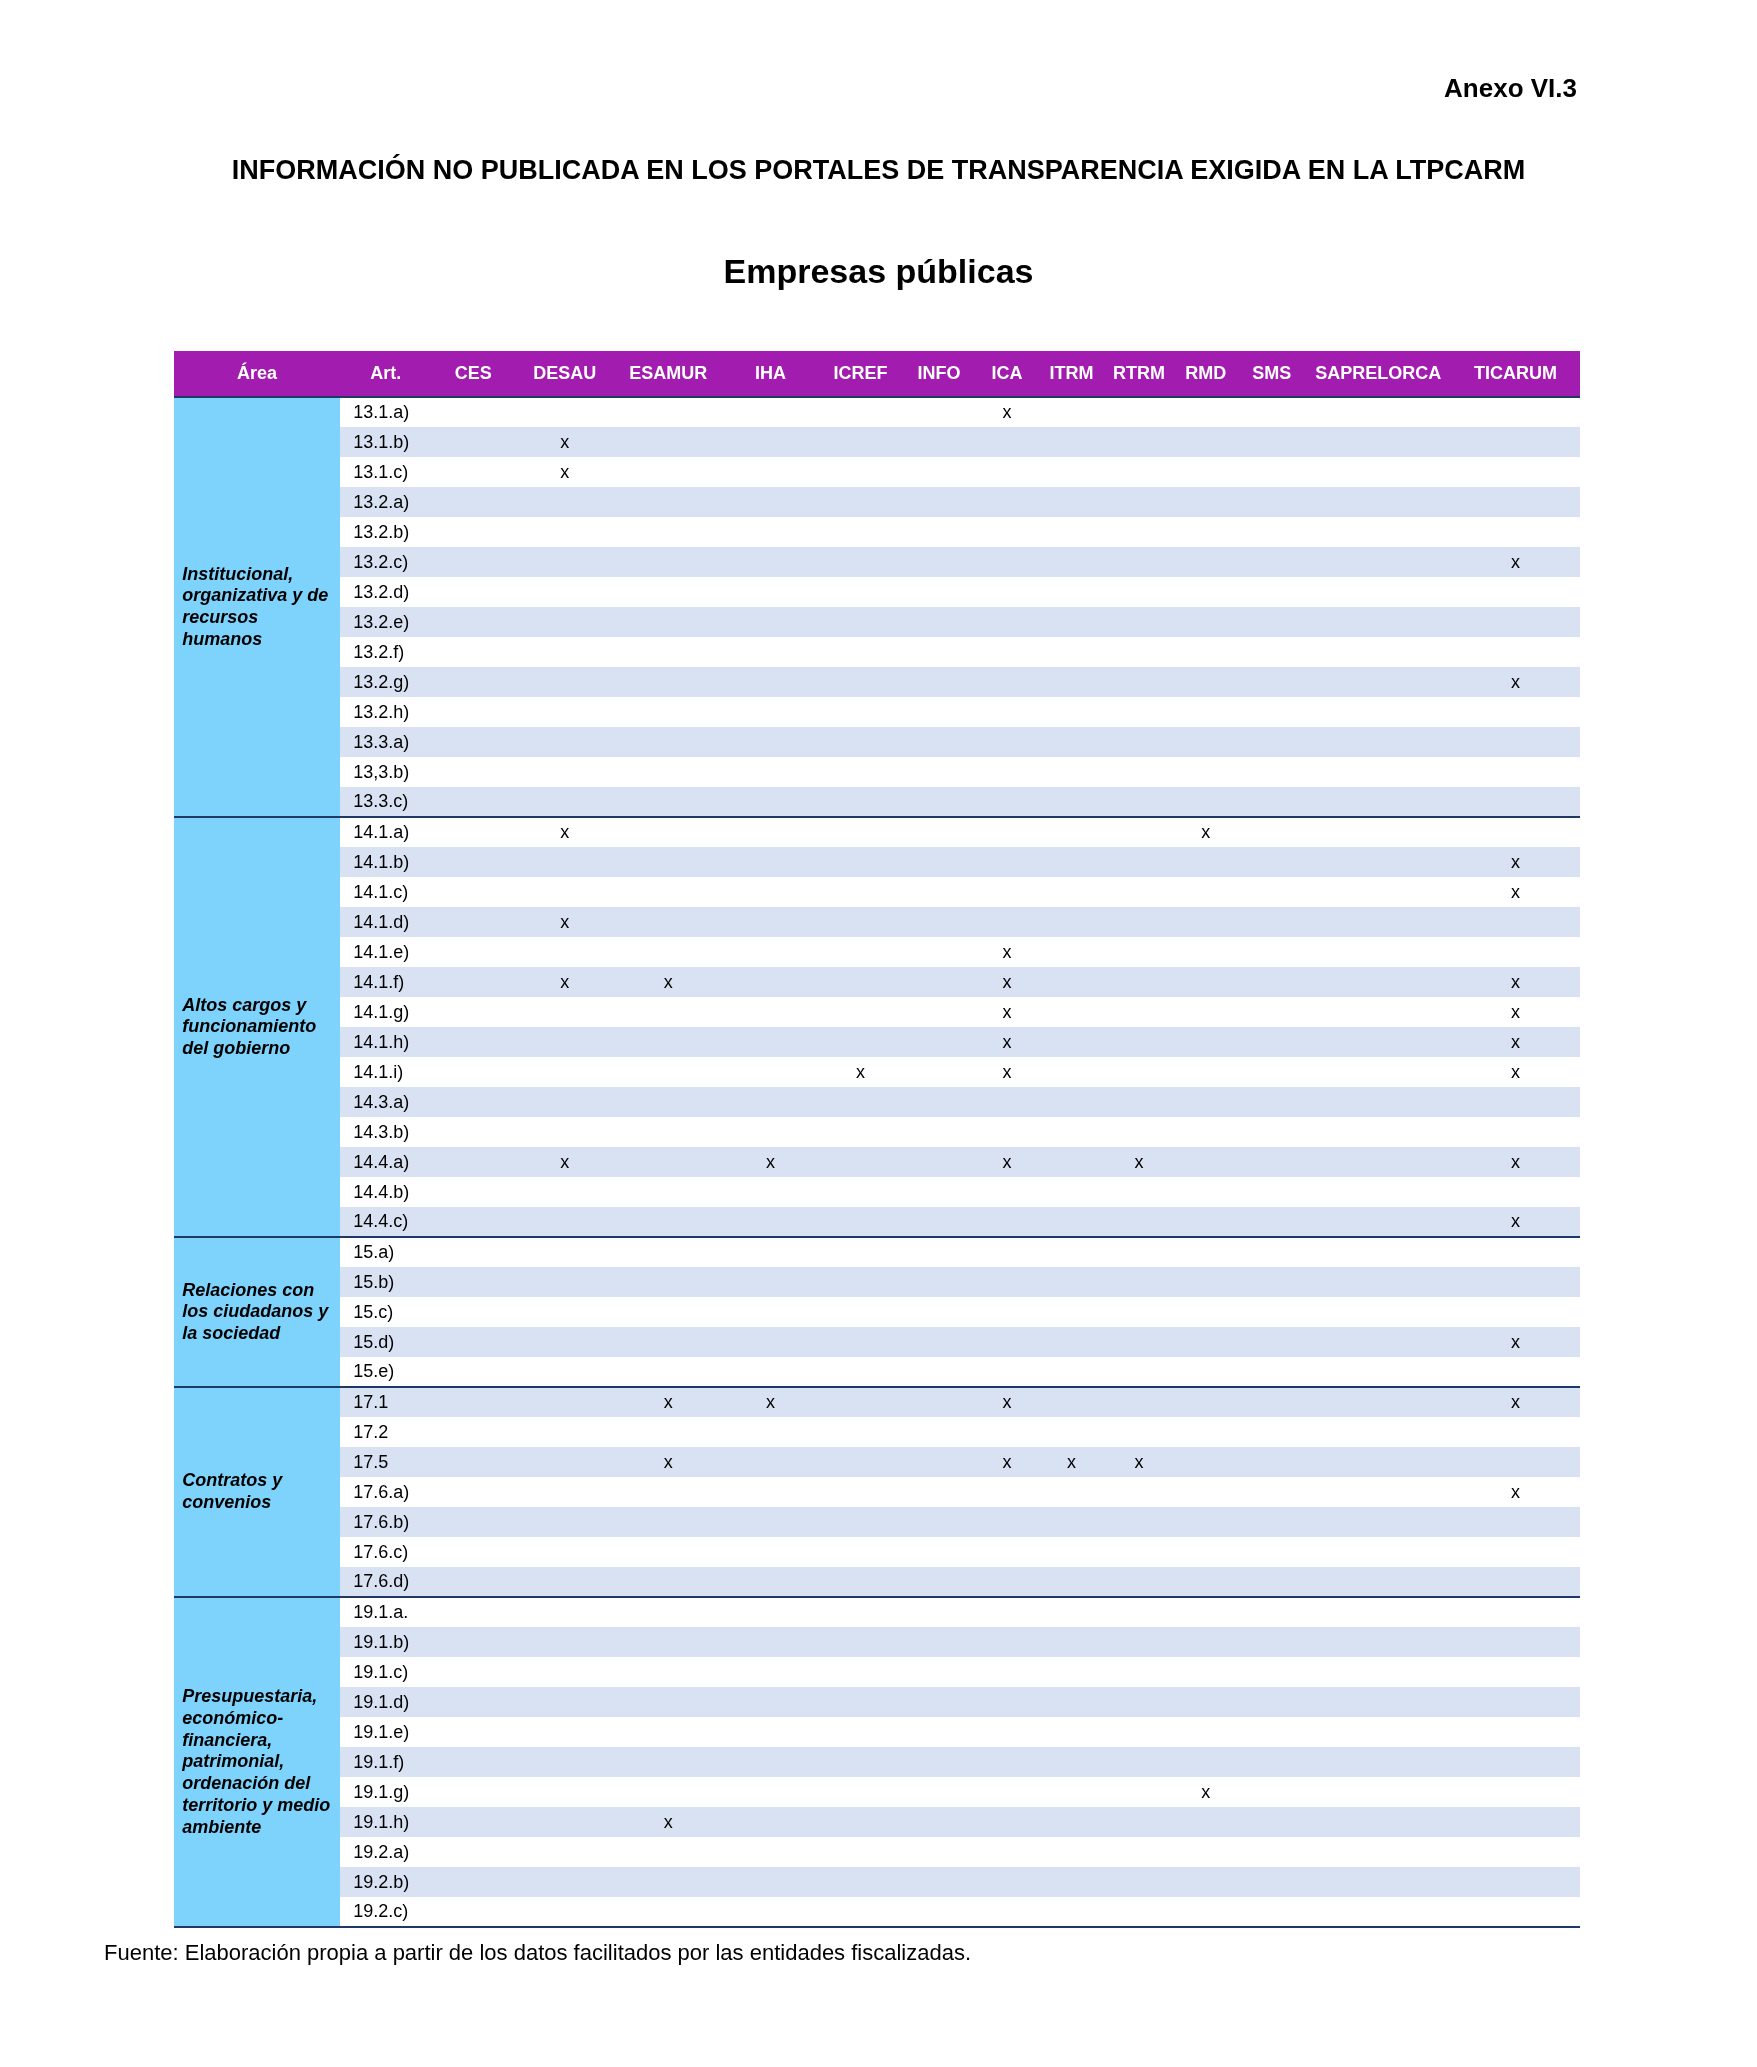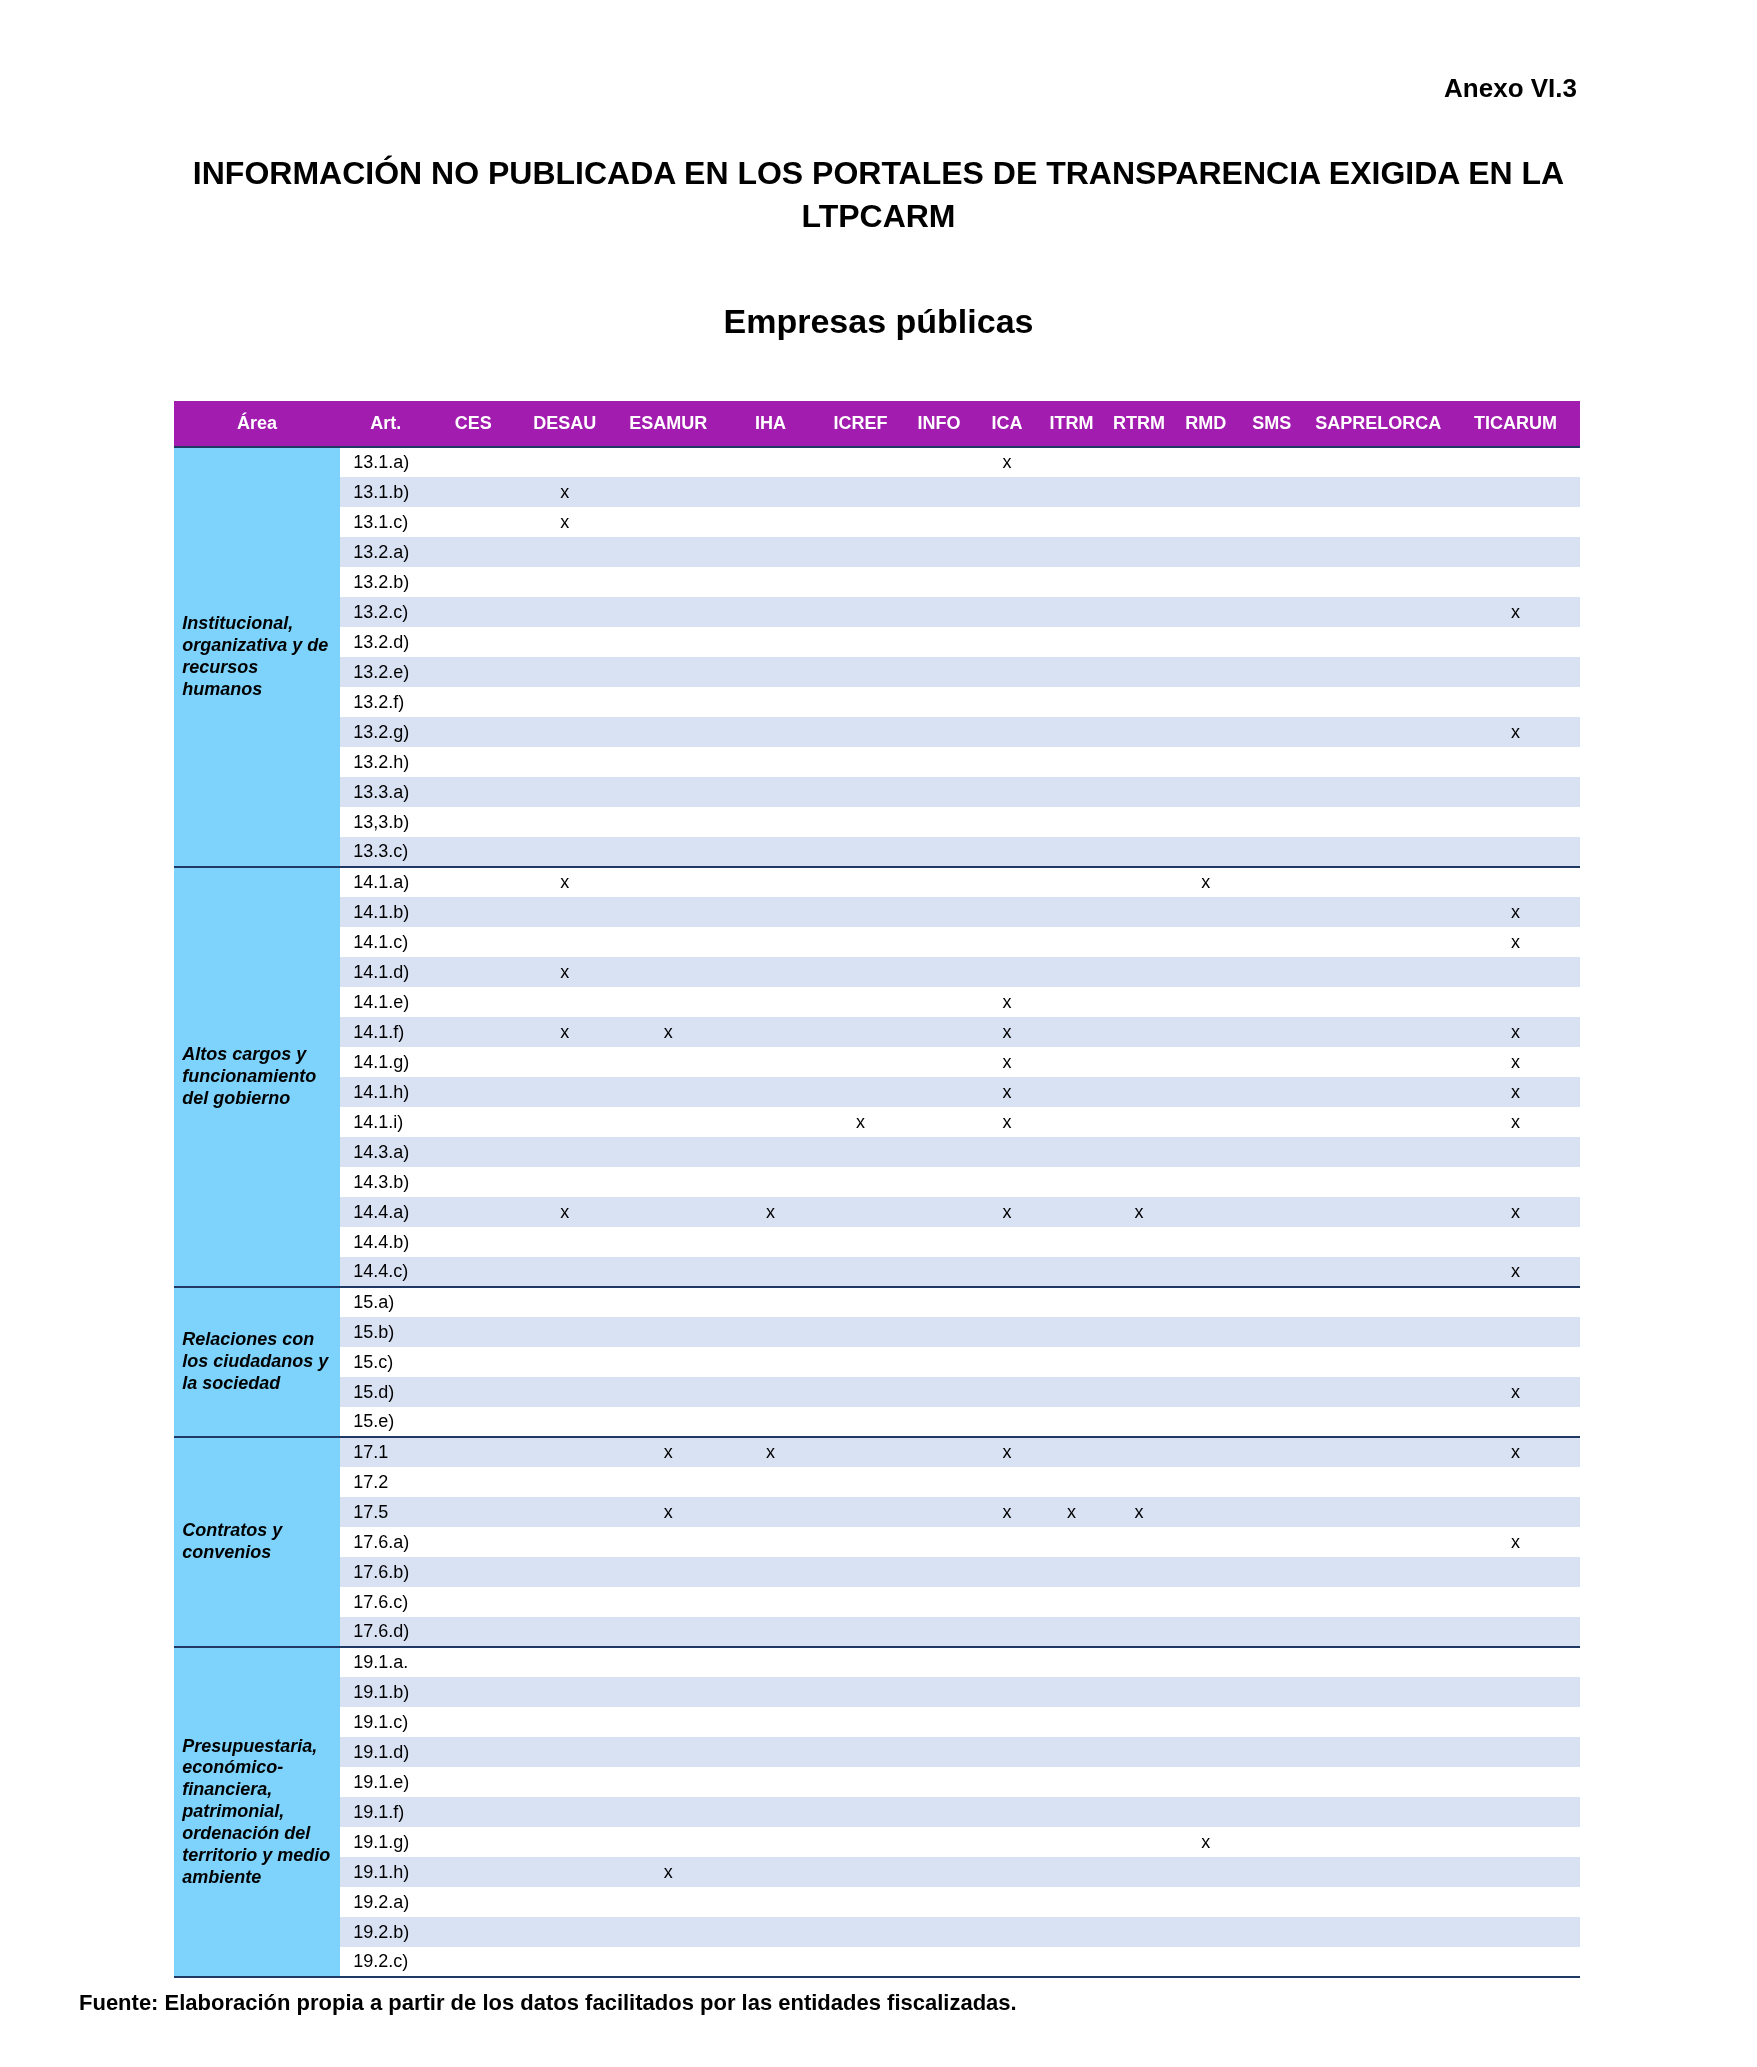--- a/index.html
+++ b/index.html
@@ -16,21 +16,21 @@
   .annex-label {
     text-align: right;
     padding-right: 180px;
     font-size: 26px;
     font-weight: bold;
   }
   .doc-title {
     margin: 48px auto 0 auto;
     width: 1422px;
     text-align: center;
-    font-size: 32px;
+    font-size: 27px;
     font-weight: bold;
     line-height: 1.35;
   }
   .doc-subtitle {
     margin-top: 64px;
     text-align: center;
     font-size: 34px;
     font-weight: bold;
   }
 
@@ -71,23 +71,22 @@
   table.matrix tbody td.art-cell {
     padding-left: 13.2px;
     text-align: left;
     white-space: nowrap;
   }
   table.matrix tbody td.mark-cell { text-align: center; }
   table.matrix tbody tr.group-start td { border-top: 2.5px solid #1F3864; }
 
   .source-note {
     margin-top: 11.6px;
-    margin-left: 79px;
+    margin-left: 104px;
     font-size: 22px;
-    font-weight: bold;
   }
 </style>
 <style>table.matrix thead th{background:#a21caf;color:#FFFFFF;}table.matrix tbody tr.stripe td{background:#D9E2F3;}table.matrix tbody tr td.area-cell{background:#7dd3fc;font-style:italic;}table.matrix tbody tr.group-start td{border-top:2.5px solid #1F3864;}table.matrix{border-bottom:2.5px solid #1F3864;}</style></head>
 <body>
 
 <div class="page">
 
   <div class="annex-label">Anexo VI.3</div>
 
   <h1 class="doc-title">INFORMACIÓN NO PUBLICADA EN LOS PORTALES DE TRANSPARENCIA EXIGIDA EN LA LTPCARM</h1>

